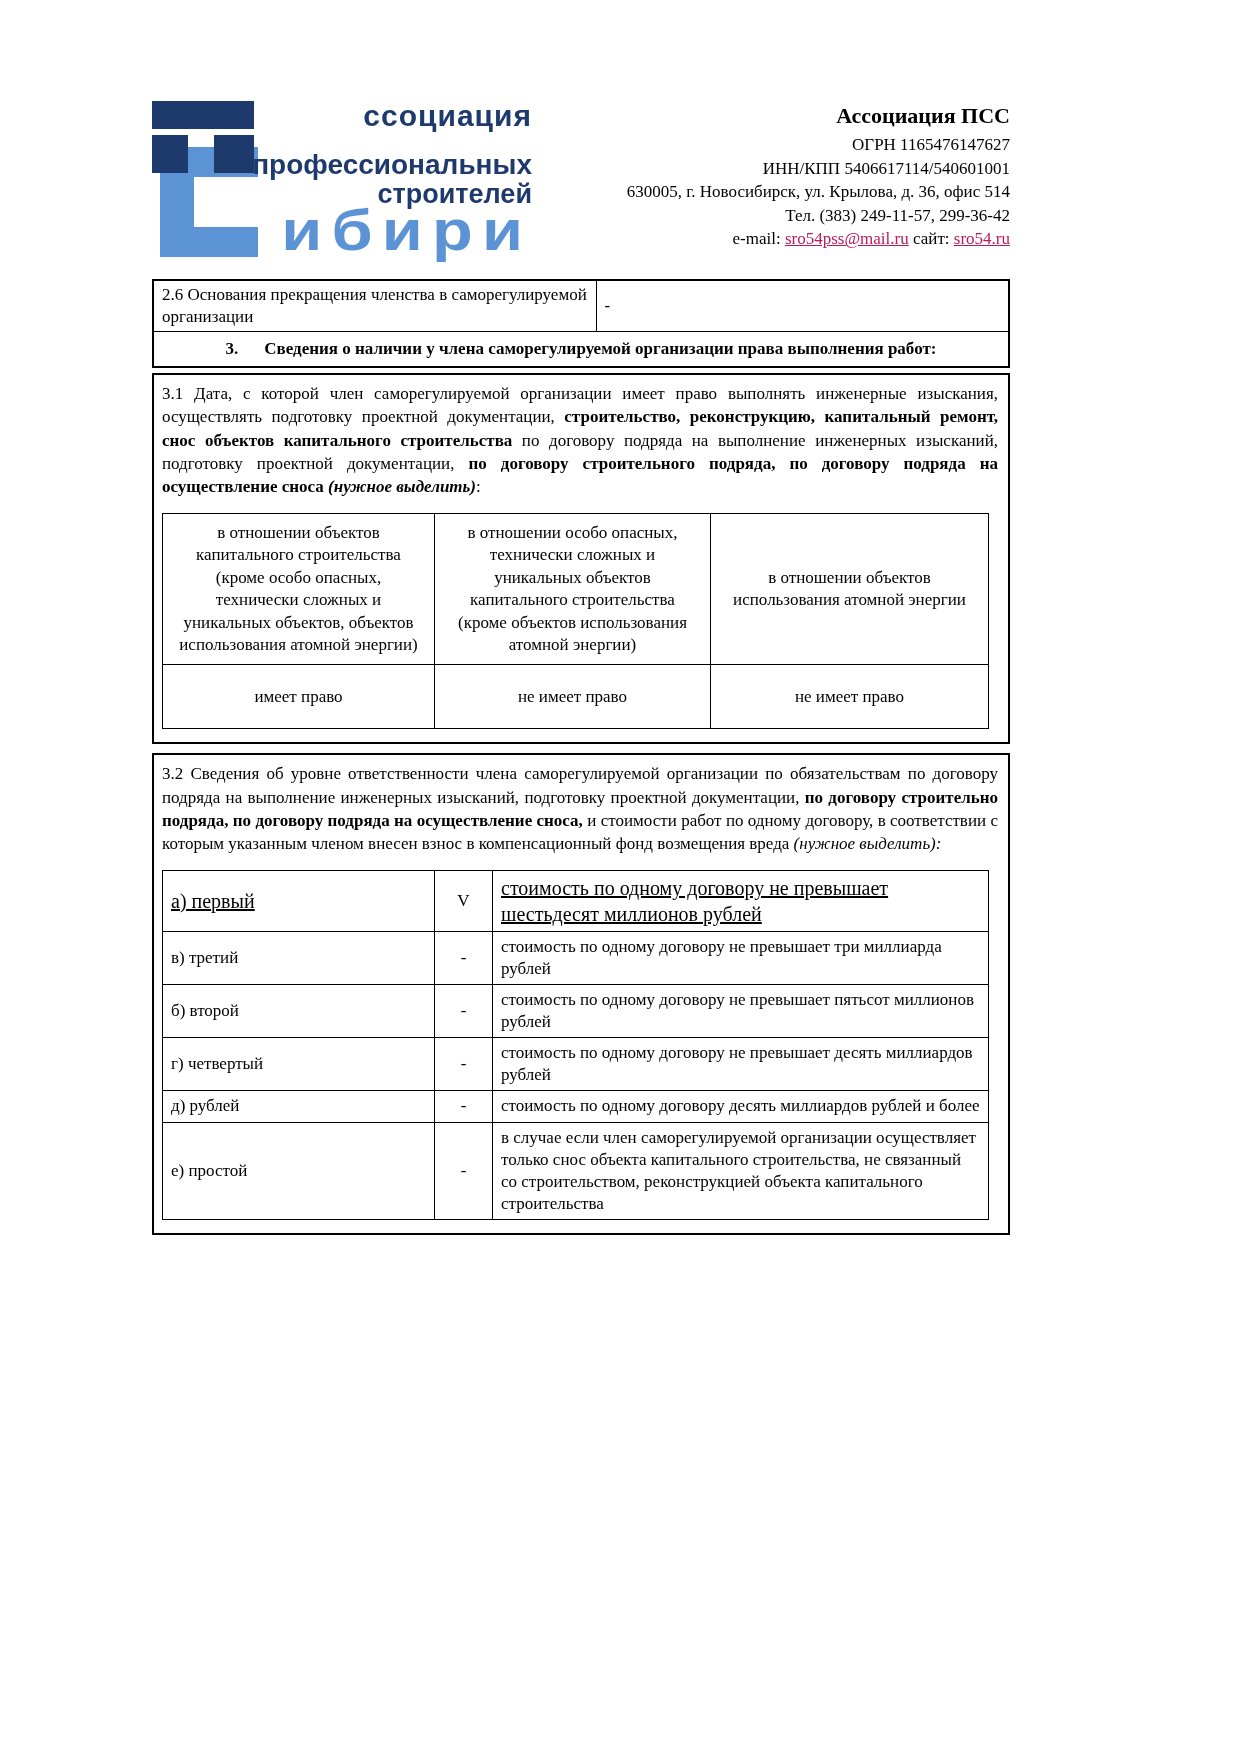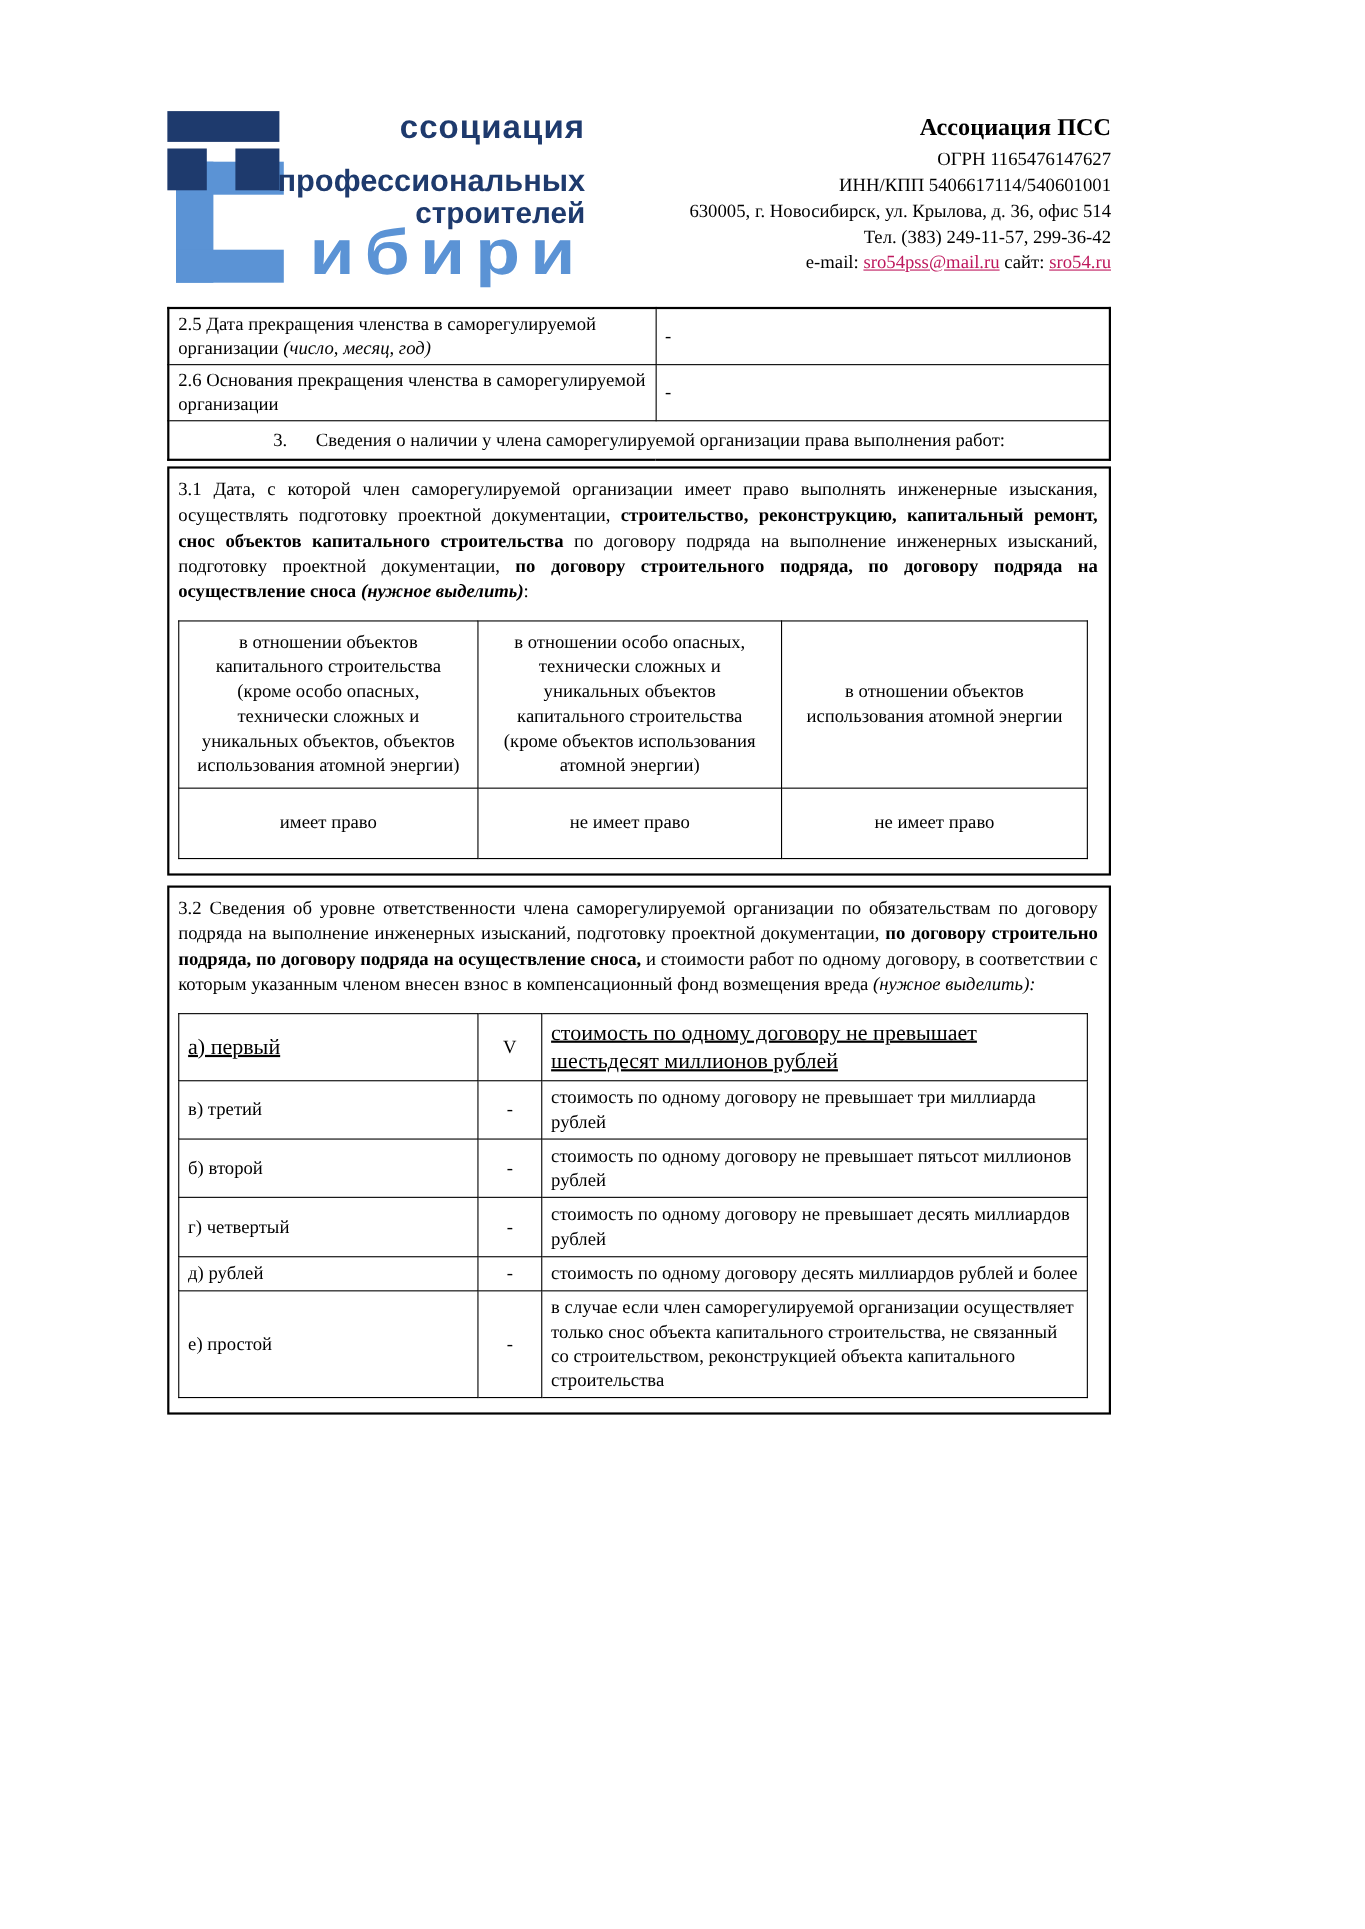--- a/index.html
+++ b/index.html
@@ -31,21 +31,21 @@
 
   .org-info { flex:1; text-align:right; padding-top:6px; line-height:1.38; }
   .org-name { font-size:22px; font-weight:bold; margin-bottom:2px; }
   .link { color:#be185d; text-decoration:underline; cursor:pointer; }
 
   
   .table-top { width:100%; border-collapse:collapse; border:2px solid #000; }
   .table-top td { border:1px solid #000; padding:3px 8px; vertical-align:middle; line-height:1.3; }
   .cell-label { width:443px; }
   .cell-value { padding-left:10px; }
-  .section-row td { font-weight:normal; text-align:center; padding:6px 8px; }
+  .section-row td { font-weight:bold; text-align:center; padding:6px 8px; }
   .section-num { margin-right:26px; }
   .it { font-style:italic; }
   .b  { font-weight:bold; }
   .bi { font-weight:bold; font-style:italic; }
 
   
   .box { border:2px solid #000; padding:7px 10px 13px 8px; }
   .box31 { margin-top:5px; }
   .box32 { margin-top:9px; }
   .para { text-align:justify; line-height:1.36; }
@@ -94,24 +94,20 @@
         <div>ОГРН 1165476147627</div>
         <div>ИНН/КПП 5406617114/540601001</div>
         <div>630005, г. Новосибирск, ул. Крылова, д. 36, офис 514</div>
         <div>Тел. (383) 249-11-57, 299-36-42</div>
         <div><span>e-mail: </span><a class="link">sro54pss@mail.ru</a><span> сайт: </span><a class="link">sro54.ru</a></div>
       </div>
     </div>
 
     <table class="table-top">
       <tbody>
-          <tr>
-        <td class="cell-label"><span>2.5 Дата прекращения членства в саморегулируемой организации </span><span class="it">(число, месяц, год)</span></td>
-        <td class="cell-value">-</td>
-      </tr>
       <tr>
         <td class="cell-label">2.6 Основания прекращения членства в саморегулируемой организации</td>
         <td class="cell-value">-</td>
       </tr>
       <tr class="section-row">
         <td colspan="2"><span class="section-num">3.</span><span>Сведения о наличии у члена саморегулируемой организации права выполнения работ:</span></td>
       </tr>
     </tbody>
       </table>
 

